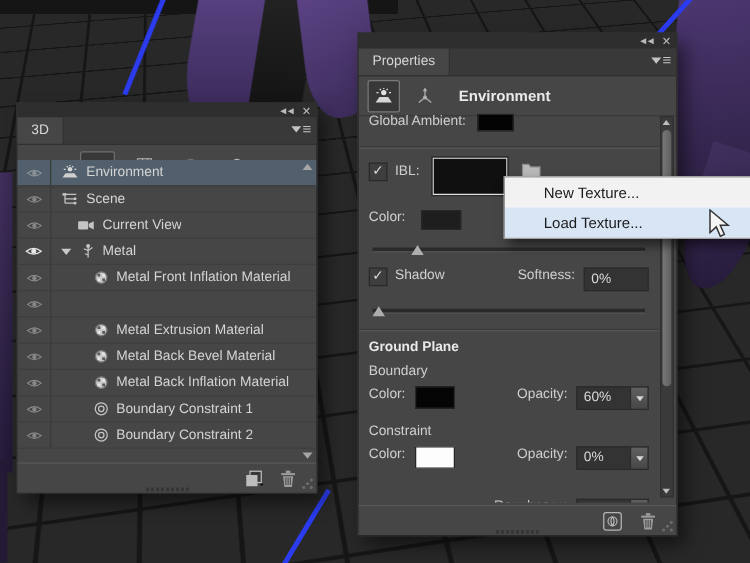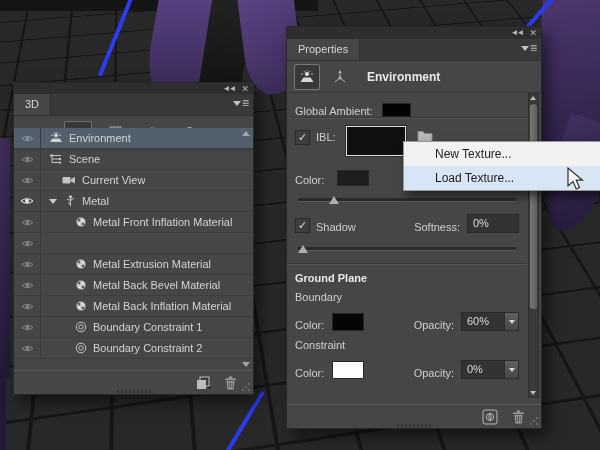--- a/index.html
+++ b/index.html
@@ -69,21 +69,21 @@
   .sarrow.dn{bottom:27px;border-top:5px solid #a5a5a5;}
 
   
   #pprops{left:286px;top:26px;width:254px;height:401px;}
   #pprops .cbar{height:12px;}
   .titlerow{height:31px;display:flex;align-items:center;gap:7px;padding-left:7px;border-bottom:1px solid #3a3a3a;}
   .titlerow .big{font-weight:bold;color:#e9e9e9;font-size:12px;margin-left:7px;}
   .ibtn{width:24px;height:24px;display:flex;align-items:center;justify-content:center;border:1px solid transparent;border-radius:2px;}
   .ibtn.sel{background:#383838;border-color:#787878;}
   .pbody{position:absolute;top:64px;bottom:26px;left:0;right:0;padding:0 22px 0 8px;overflow:hidden;}
-  .prow{display:flex;align-items:flex-end;}
+  .prow{display:flex;align-items:flex-start;}
   .lab{color:#cfcfcf;}
   .swatch{border:1px solid #272727;}
   .sw-ga{width:27px;height:12px;background:#030303;margin-left:9px;}
   .divider{border:none;border-top:1px solid #393939;border-bottom:1px solid #555;margin:0 -8px;height:0;}
   .chk{width:13px;height:13px;background:#3e3e3e;border:1px solid #2a2a2a;color:#d8d8d8;
     font-size:11px;line-height:12px;text-align:center;flex:none;}
   .iblwell{width:58px;height:28px;background:#101010;border:1px solid #e2e2e2;outline:1px solid #2a2a2a;margin-left:10px;}
   .folderbtn{margin-left:8px;position:relative;width:22px;height:19px;display:flex;align-items:center;justify-content:center;}
   .sw-color{width:30px;height:14px;background:#1e1e1e;margin-left:13px;}
   .slider{position:relative;height:3px;background:#2a2a2a;border-bottom:1px solid #5c5c5c;margin:0 3px;}

